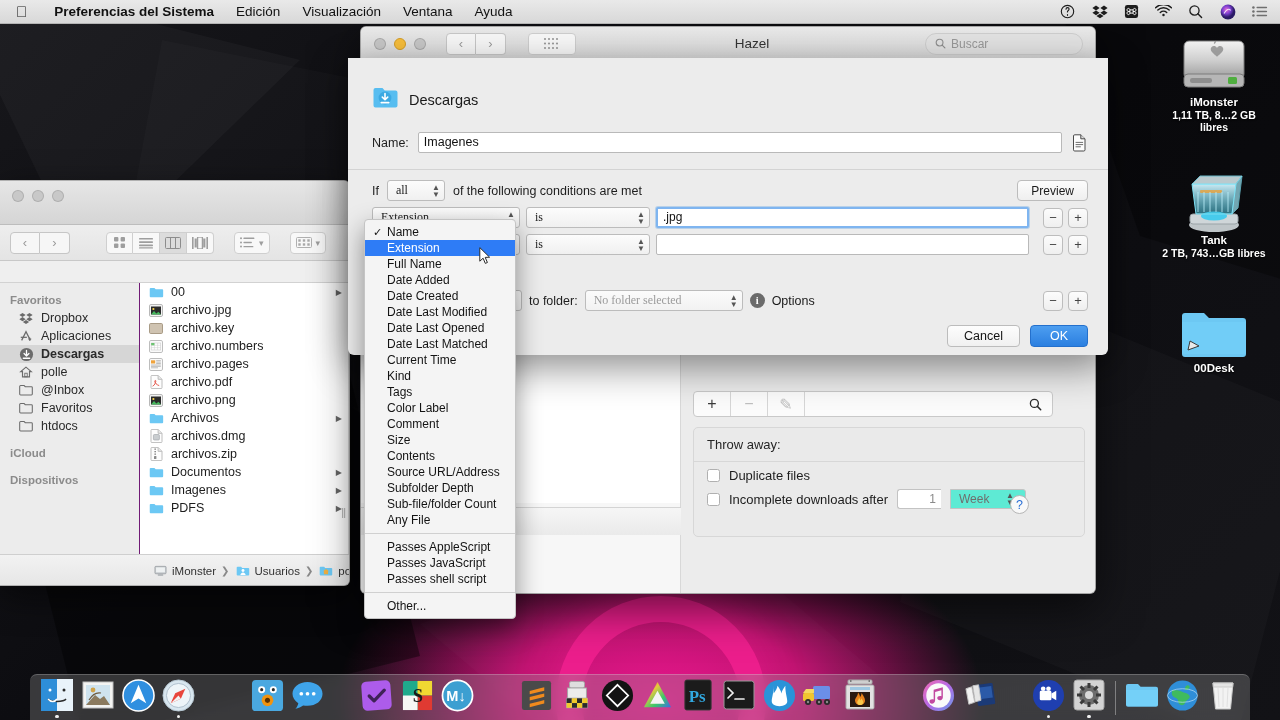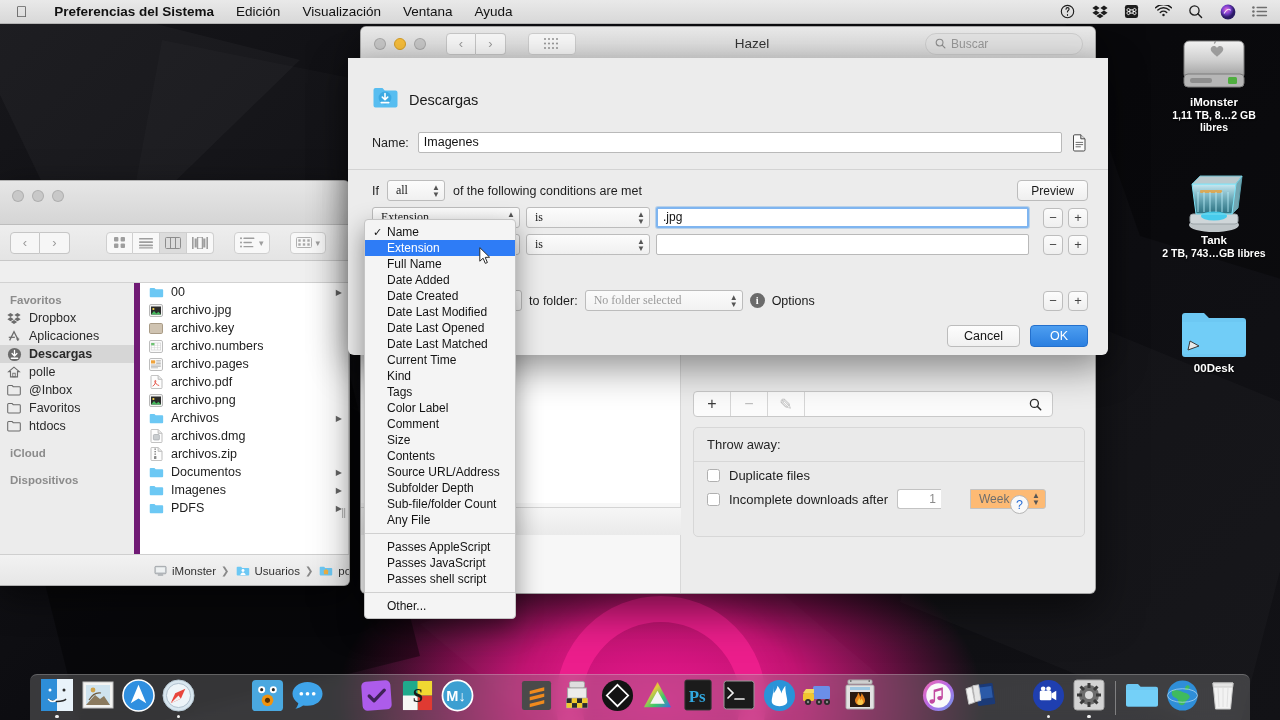--- a/index.html
+++ b/index.html
@@ -88,27 +88,27 @@
   .viewbtn:first-child { border-left: 1px solid #cfcfcf; border-radius: 4px 0 0 4px; }
   .viewbtn:last-child { border-radius: 0 4px 4px 0; }
   .viewbtn.active { background: #dcdcdc; }
   .dropbtn {
     height: 22px; padding: 0 5px; border: 1px solid #cfcfcf; background: #f8f8f8;
     border-radius: 4px; display: flex; align-items: center; gap: 4px; margin-left: 12px;
   }
   #finder-pathbar { height: 22px; background: #efefef; border-bottom: 1px solid #d2d2d2; }
   #finder-body { display: flex; height: 271px; }
   #finder-sidebar {
-    width: 140px; background: #ececec; border-right: 6px solid #701a75;
+    width: 140px; background: #ececec; border-right: 1px solid #701a75;
     padding-top: 6px; font-size: 12.5px; color: #2a2a2a; overflow: hidden;
   }
   .sb-header { font-size: 11.5px; color: #8b8b8b; padding: 5px 0 3px 10px; font-weight: 600; }
   .sb-item {
     display: flex; align-items: center; gap: 7px; height: 18px;
-    padding: 0 8px 0 6px; margin-bottom: 0px; line-height: 18px;
+    padding: 0 8px 0 18px; margin-bottom: 0px; line-height: 18px;
   }
   .sb-item.sel { background: #d6d6d6; font-weight: 600; }
   .sb-ic { width: 16px; height: 16px; flex: 0 0 16px; display: flex; align-items: center; justify-content: center; }
   #finder-col {
     flex: 1; background: #fff; position: relative; overflow: hidden;
     border-right: 1px solid #d9d9d9;
   }
   .fi-row {
     display: flex; align-items: center; height: 18px; padding: 0 6px 0 8px;
     font-size: 12.5px; color: #1d1d1d; gap: 7px;
@@ -177,21 +177,21 @@
   .tb-sq.dim { color: #bdbdbd; }
   #tb-search { flex: 1; display: flex; align-items: center; justify-content: flex-end; padding-right: 10px; }
   #throw-box {
     position: absolute; left: 332px; top: 366px; width: 392px; height: 110px;
     background: #eaeaea; border: 1px solid #d7d7d7; border-radius: 5px; overflow: hidden;
   }
   #throw-head { height: 34px; display: flex; align-items: center; padding-left: 13px; font-size: 13px; color: #262626; border-bottom: 1px solid #d7d7d7; }
   .chk-row { display: flex; align-items: center; gap: 9px; padding: 6px 0 0 13px; font-size: 13px; color: #1d1d1d; }
   .chkbox { width: 13px; height: 13px; border: 1px solid #b0b0b0; background: #fff; border-radius: 2.5px; }
   #num-field { width: 44px; height: 20px; background: #fff; border: 1px solid #c3c3c3; border-right: none; border-radius: 3px 0 0 3px; text-align: right; padding-right: 5px; font-size: 12px; color: #8a8a8a; line-height: 19px; }
-  #week-sel { width: 76px; height: 20px; background: #fdba74; border: 1px solid #c3c3c3; border-radius: 0 3px 3px 0; display: flex; align-items: center; padding: 0 5px 0 8px; font-size: 12px; color: #6e6e6e; margin-left: 20px; }
+  #week-sel { width: 76px; height: 20px; background: #5eead4; border: 1px solid #c3c3c3; border-radius: 0 3px 3px 0; display: flex; align-items: center; padding: 0 11px 0 8px; font-size: 12px; color: #6e6e6e; }
   #help-btn {
     position: absolute; left: 1010px; top: 495px; width: 19px; height: 19px; border-radius: 50%;
     border: 1px solid #b6b6b6; background: #f9f9f9; color: #2a6fd6; font-size: 12.5px;
     display: flex; align-items: center; justify-content: center; z-index: 25;
   }
 
   
   #sheet {
     position: absolute; left: 348px; top: 58px; width: 760px; height: 297px;
     background: #ececec; border-radius: 0 0 6px 6px;

